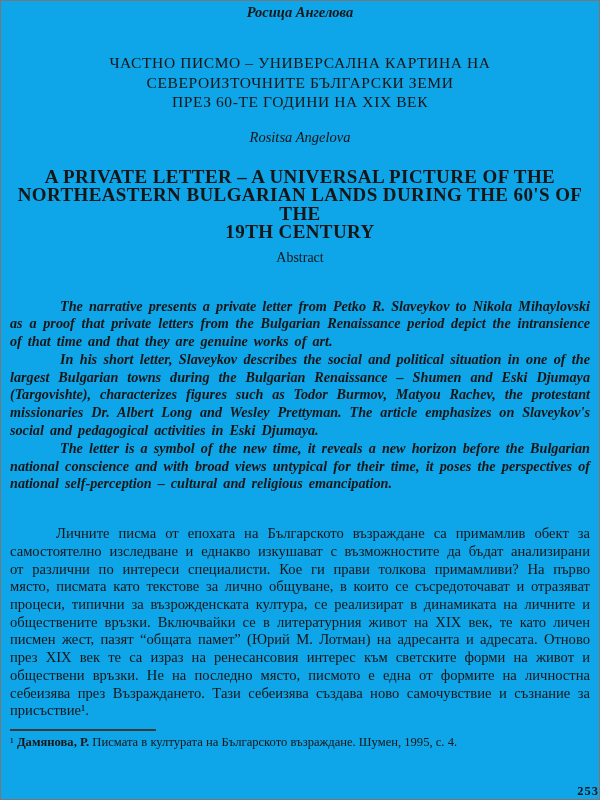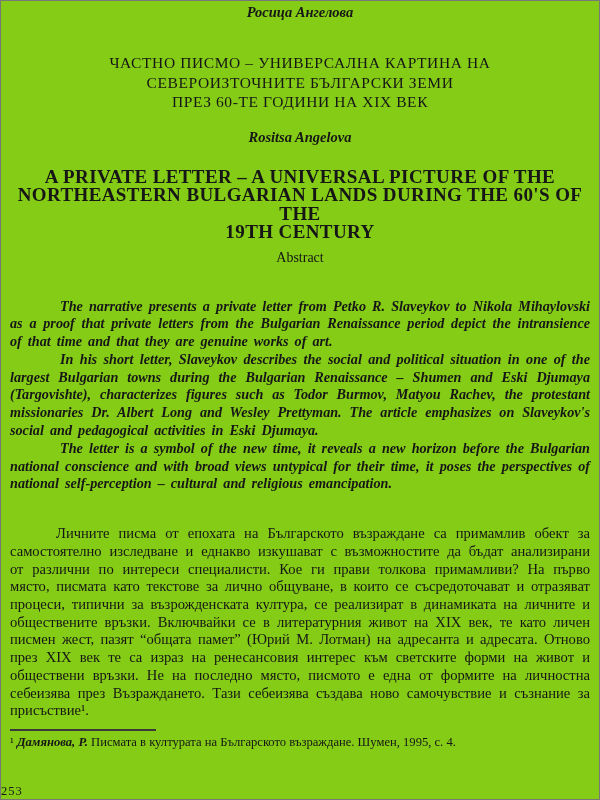--- a/index.html
+++ b/index.html
@@ -4,21 +4,21 @@
 <style>
   html, body {
     margin: 0;
     padding: 0;
     background: #e8e8e8;
   }
   .page {
     position: relative;
     width: 600px;
     height: 800px;
-    background: #84cc16;
+    background: #0ea5e9;
     border: 1px solid #777;
     box-sizing: border-box;
     overflow: hidden;
     font-family: "Liberation Serif", "DejaVu Serif", serif;
     color: #161616;
   }
   .content {
     padding: 2px 9px 0 9px;
   }
   .centered { text-align: center; }
@@ -34,21 +34,21 @@
     margin-top: 32px;
     font-size: 15.5px;
     font-weight: normal;
     line-height: 19.5px;
     letter-spacing: 0.6px;
     white-space: pre-line;
   }
   .author-en {
     margin-top: 17px;
     font-size: 14.5px;
-    font-weight: bold;
+    font-weight: normal;
     font-style: italic;
     line-height: 17px;
   }
   .title-en {
     margin-top: 22px;
     font-size: 19px;
     font-weight: bold;
     line-height: 18.5px;
     letter-spacing: 0.4px;
     white-space: pre-line;
@@ -92,30 +92,29 @@
     width: 146px;
     border-top: 2px solid #3a3a3a;
     margin-bottom: 4px;
   }
   .footnote {
     font-size: 12.6px;
     line-height: 15px;
   }
   .footnote .fn-author {
     font-weight: bold;
-    font-style: italic;
   }
   .page-number {
     position: absolute;
     left: 0;
     right: 0;
     top: 783px;
-    text-align: left;
+    text-align: right;
     font-size: 12.5px;
-    font-weight: normal;
+    font-weight: bold;
     letter-spacing: 1px;
   }
 </style>
 </head>
 <body>
 
 <div class="page">
   <div class="content">
 
     <div class="centered author-bg">Росица Ангелова</div>

